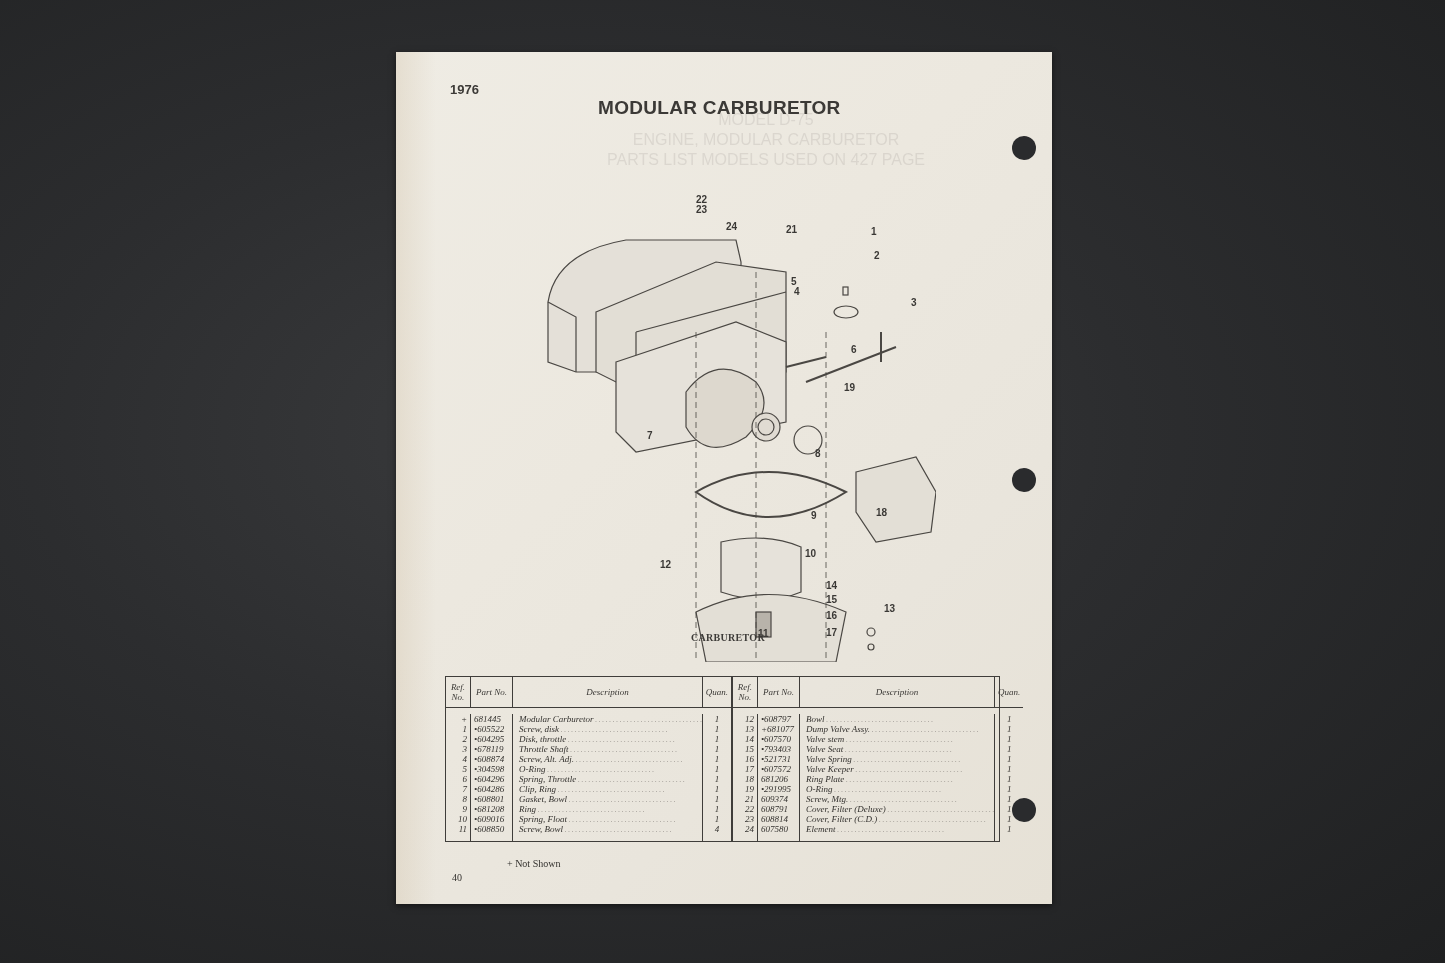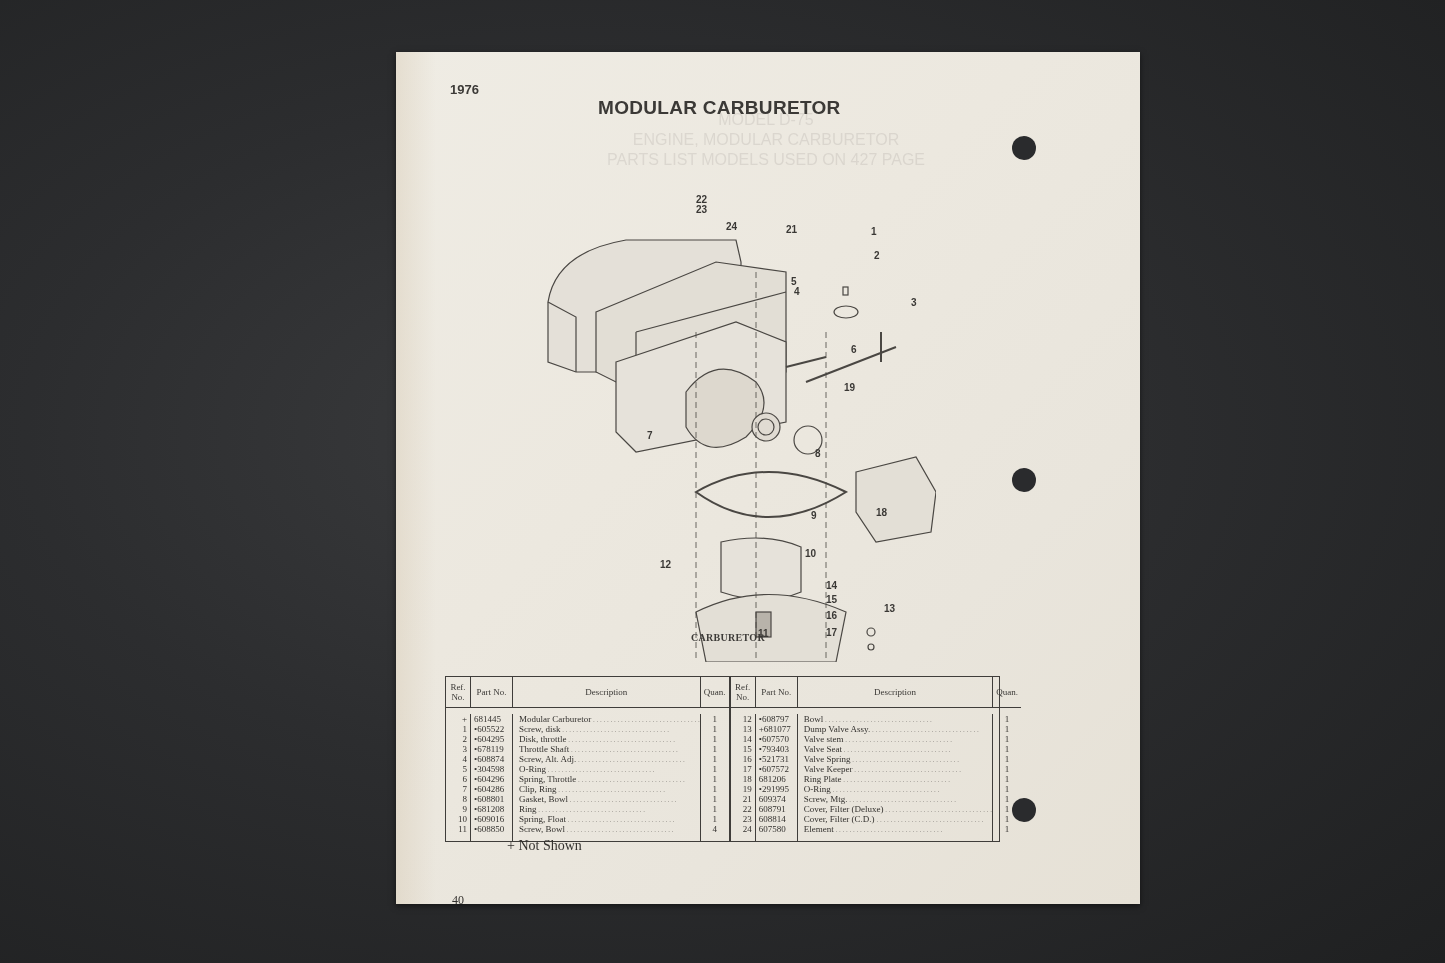--- a/index.html
+++ b/index.html
@@ -3,21 +3,21 @@
   <meta charset="utf-8">
   <style>
     html, body { margin:0; padding:0; }
     body {
       width:1445px; height:963px; overflow:hidden;
       background: radial-gradient(ellipse at 40% 45%, #3a3b3d 0%, #2c2d2f 45%, #1f2021 100%);
       font-family: "Liberation Serif", serif;
       position:relative;
     }
     .page {
-      position:absolute; left:396px; top:52px; width:744px; height:852px;
+      position:absolute; left:396px; top:52px; width:656px; height:852px;
       background: linear-gradient(135deg, #efece4 0%, #ece8df 40%, #e9e5dc 70%, #e6e1d6 100%);
       box-shadow: 0 2px 6px rgba(0,0,0,0.5);
     }
     .page::before {
       content:""; position:absolute; left:0; top:0; bottom:0; width:40px;
       background: linear-gradient(90deg, rgba(210,195,170,0.35), rgba(0,0,0,0));
     }
     .hole {
       position:absolute; width:24px; height:24px; border-radius:50%;
       background:#2a2b2d; left:616px;
@@ -34,43 +34,43 @@
       position:absolute; left:110px; top:58px; width:520px; text-align:center;
       font-family:"Liberation Sans", sans-serif; font-weight:normal; color:rgba(90,85,80,0.12); font-size:16px; line-height:20px;
     }
     .diagram { position:absolute; left:140px; top:140px; width:400px; height:470px; }
     .diagram-caption {
       position:absolute; left:295px; top:580px; font-size:10px; font-weight:bold; color:#3d3b38; letter-spacing:0.3px;
     }
     .callout { position:absolute; font-family:"Liberation Sans", sans-serif; font-weight:bold; font-size:10px; color:#3a3835; }
     .parts-table {
       position:absolute; left:49px; top:624px; width:553px; height:164px;
-      border:1.5px solid #3f3d3a; display:flex;
+      border:1.5px solid #3f3d3a; display:flex;font-style:italic;
     }
     .half { flex:1; display:flex; flex-direction:column; }
     .half + .half { border-left:2.5px solid #3f3d3a; }
     .thead { display:flex; height:30px; border-bottom:1px solid #3f3d3a; font-size:9px; color:#3a3835; }
     .thead div { display:flex; align-items:center; justify-content:center; text-align:center; line-height:10px; }
     .c-ref { width:24px; border-right:1px solid #3f3d3a; }
     .c-part { width:41px; border-right:1px solid #3f3d3a; }
     .c-desc { flex:1; border-right:1px solid #3f3d3a; }
     .c-qty { width:28px; }
     .tbody { flex:1; display:flex; padding-top:6px; }
     .tbody .col { display:flex; flex-direction:column; }
     .tbody .c-ref, .tbody .c-part, .tbody .c-desc { border-right:1px solid #3f3d3a; }
     .row-cell { height:10px; line-height:10px; font-size:9px; color:#33312e; white-space:nowrap; overflow:hidden; }
     .c-ref .row-cell { text-align:right; padding-right:3px; }
     .c-part .row-cell { padding-left:3px; }
     .c-desc .row-cell { padding-left:6px; position:relative; }
     .c-desc .row-cell::after {
       content:" . . . . . . . . . . . . . . . . . . . . . . . . . . . . . . ."; color:#8a8680; font-size:7px;
     }
     .c-qty .row-cell { text-align:center; }
-    .footnote { position:absolute; left:111px; top:786px; font-size:14px; color:#33312e; }
-    .pagenum { position:absolute; left:56px; top:841px; font-size:12px; color:#33312e; }
+    .footnote { position:absolute; left:111px; top:806px; font-size:10px; color:#33312e; }
+    .pagenum { position:absolute; left:56px; top:820px; font-size:10px; color:#33312e; }
   </style>
 </head>
 <body>
 
 <div class="page">
   <div class="hole" style="top:84px"></div>
   <div class="hole" style="top:416px"></div>
   <div class="hole" style="top:746px"></div>
 
   <div class="year">1976</div>

